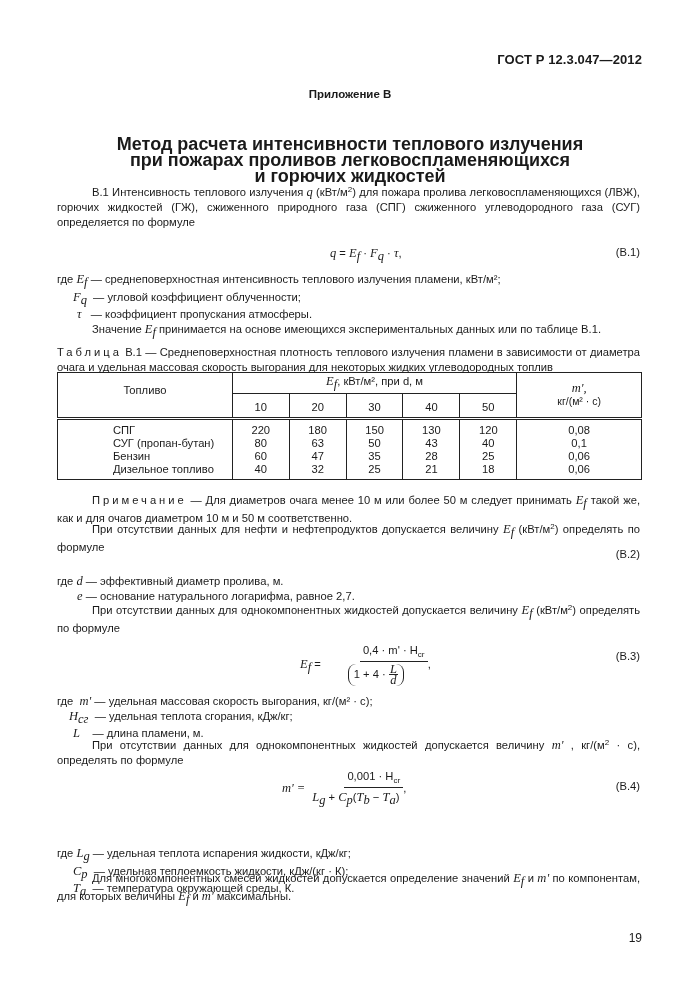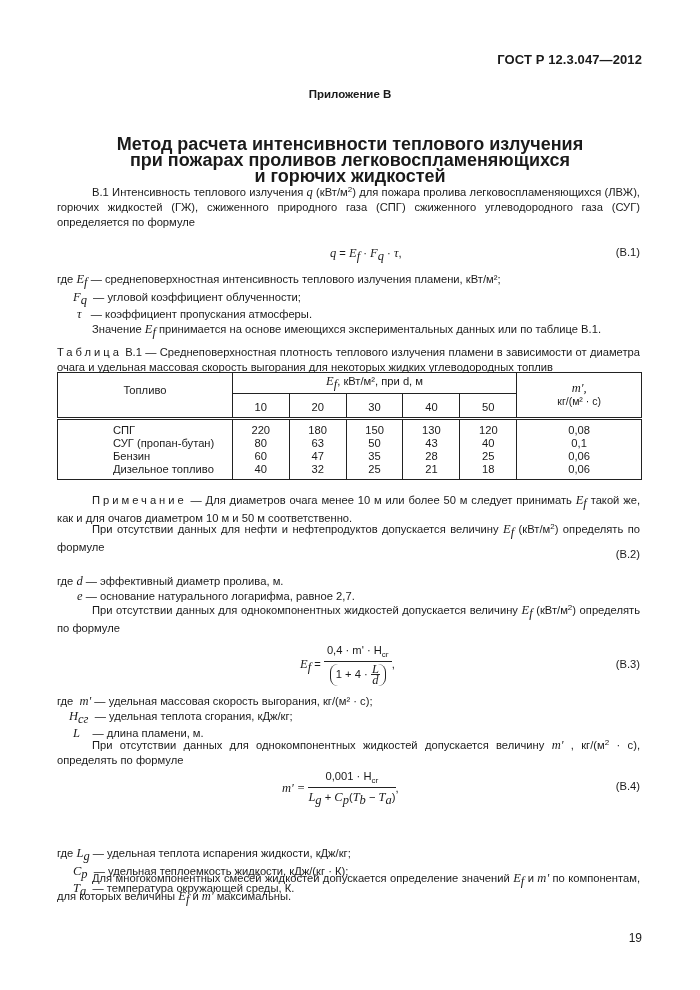--- a/index.html
+++ b/index.html
@@ -27,21 +27,21 @@
     position: absolute; left: 57px; top: 372px; width: 585px;
     border-collapse: collapse; font-size: 11.2px;
   }
   table.tb td, table.tb th { border: 1px solid #222; font-weight: normal; }
   table.tb thead th { text-align: center; }
   table.tb thead tr.h2 th { border-bottom: 3px double #222; padding-top: 4px; height: 18px; }
   table.tb tbody td { border-top: none; border-bottom: 1px solid #222; vertical-align: top; padding-top: 4px; padding-bottom: 3px; line-height: 13px; }
   .fuelcol { padding-left: 55px; text-align: left; }
   .numcol { text-align: center; }
   .frac { display: inline-block; vertical-align: middle; text-align: center; }
-  .frac .num { display: block; border-bottom: 1px solid #222; padding: 0 3px 2px; }
+  .frac .num { display: block; border-bottom: 1px solid #222; padding: 0 3px 2px; margin-left: 36px; }
   .frac .den { display: block; padding-top: 2px; }
   .paren { display: inline-block; border-left: 1px solid #222; border-right: 1px solid #222; border-radius: 8px; padding: 0 5px; }
   .small-frac { display: inline-block; vertical-align: middle; text-align: center; font-size: 10px; line-height: 10px; }
   .small-frac .n { display: block; border-bottom: 1px solid #222; padding: 0 1px; }
   .pageno { right: 58px; top: 931px; font-size: 12px; }
 </style>
 </head>
 <body>
 
 <div class="abs gost">ГОСТ Р 12.3.047—2012</div>
@@ -169,21 +169,21 @@
 </div>
 
 <div class="abs formula-row" style="top:640px; height:50px;">
   <span class="formula" style="left:243px; top:4px;">
     <span class="i">E</span><sub class="i">f</sub> =
     <span class="frac">
       <span class="num"><span>0,4 · m' · H</span><sub>сг</sub></span>
       <span class="den"><span class="paren"><span>1 + 4 ·</span> <span class="small-frac"><span class="n i">L</span><span class="i">d</span></span></span></span>
     </span>,
   </span>
-  <span class="fnum" style="top:18px;">(В.3)</span>
+  <span class="fnum" style="top:10px;">(В.3)</span>
 </div>
 
 <div class="abs where" style="top:694px;">
   <div><span>где</span> &nbsp;<span class="i">m'</span> <span>— удельная массовая скорость выгорания, кг/(м² · с);</span></div>
   <div style="padding-left:12px;"><span class="i">H</span><sub class="i">сг</sub> &nbsp;<span>— удельная теплота сгорания, кДж/кг;</span></div>
   <div style="padding-left:16px;"><span class="i">L</span> &nbsp;&nbsp;&nbsp;<span>— длина пламени, м.</span></div>
 </div>
 <div class="abs para indent" style="top:738px;">
   <span>При отсутствии данных для однокомпонентных жидкостей допускается величину </span><span class="i">m'</span><span> , кг/(м</span><sup>2</sup><span> · с), определять по формуле</span>
 </div>

